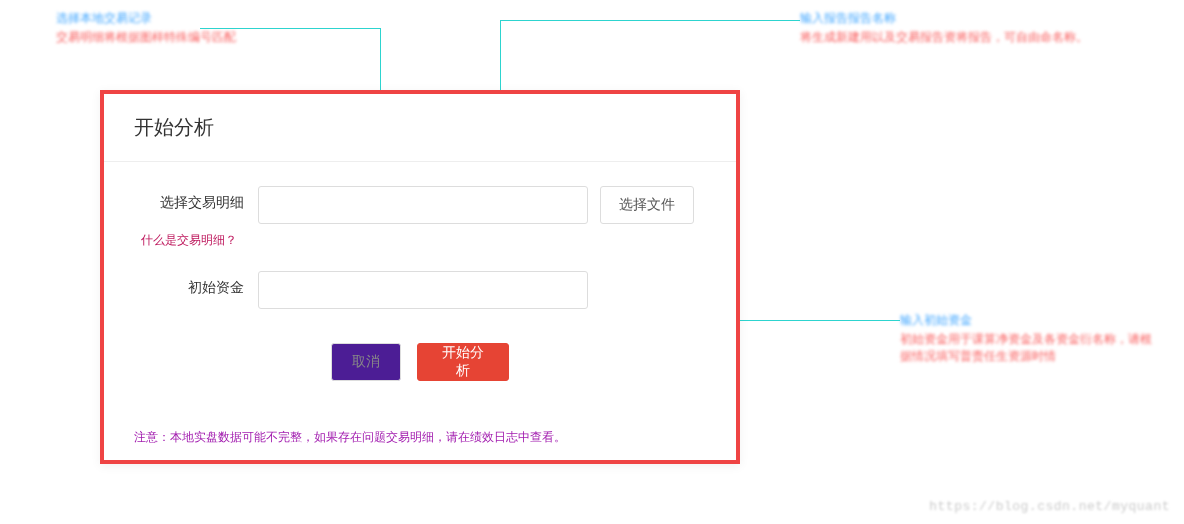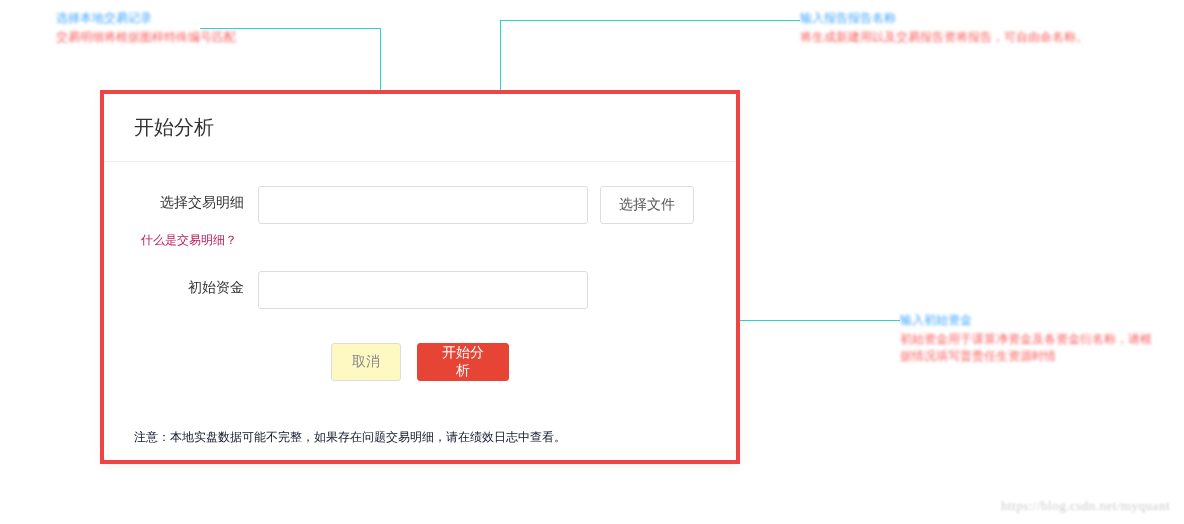--- a/index.html
+++ b/index.html
@@ -94,35 +94,35 @@
       display: inline-flex;
       align-items: center;
       justify-content: center;
     }
     .modal-actions {
       display: flex;
       justify-content: center;
       gap: 16px;
       padding: 12px 0 24px;
     }
-    .btn-cancel { background: #fef9c3; border-color: #ddd; color: #888; width: 70px; text-align: center; }
+    .btn-cancel { background: #4c1d95; border-color: #ddd; color: #888; width: 70px; text-align: center; }
     .btn-primary { background: #e64434; border-color: #e64434; color: #fff; width: 92px; }
     .modal-footer {
       padding: 14px 30px;
-      color: #0f172a;
+      color: #a21caf;
       font-size: 12px;
     }
     .watermark {
       position: absolute;
       right: 14px;
       bottom: 10px;
       color: #ccc;
       font-size: 13px;
       letter-spacing: 0.5px;
-      font-family: Liberation Serif, serif;
+      font-family: Liberation Mono, monospace;
       filter: blur(0.8px);
     }
   </style>
 </head>
 <body>
 
 <div class="callout" style="left:56px; top:10px;">
   <div class="title-blue">选择本地交易记录</div>
   <div class="desc-red">交易明细将根据图样特殊编号匹配</div>
 </div>

